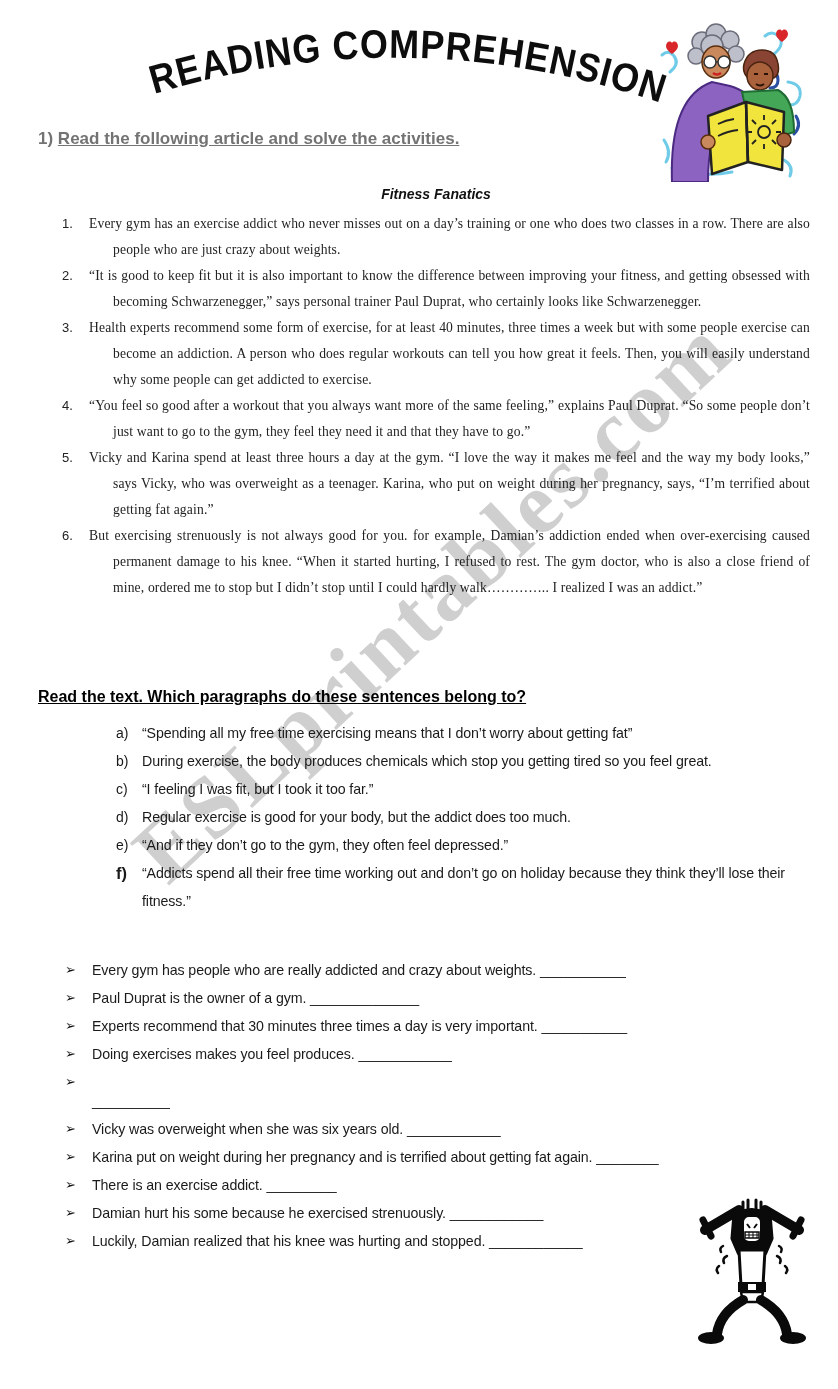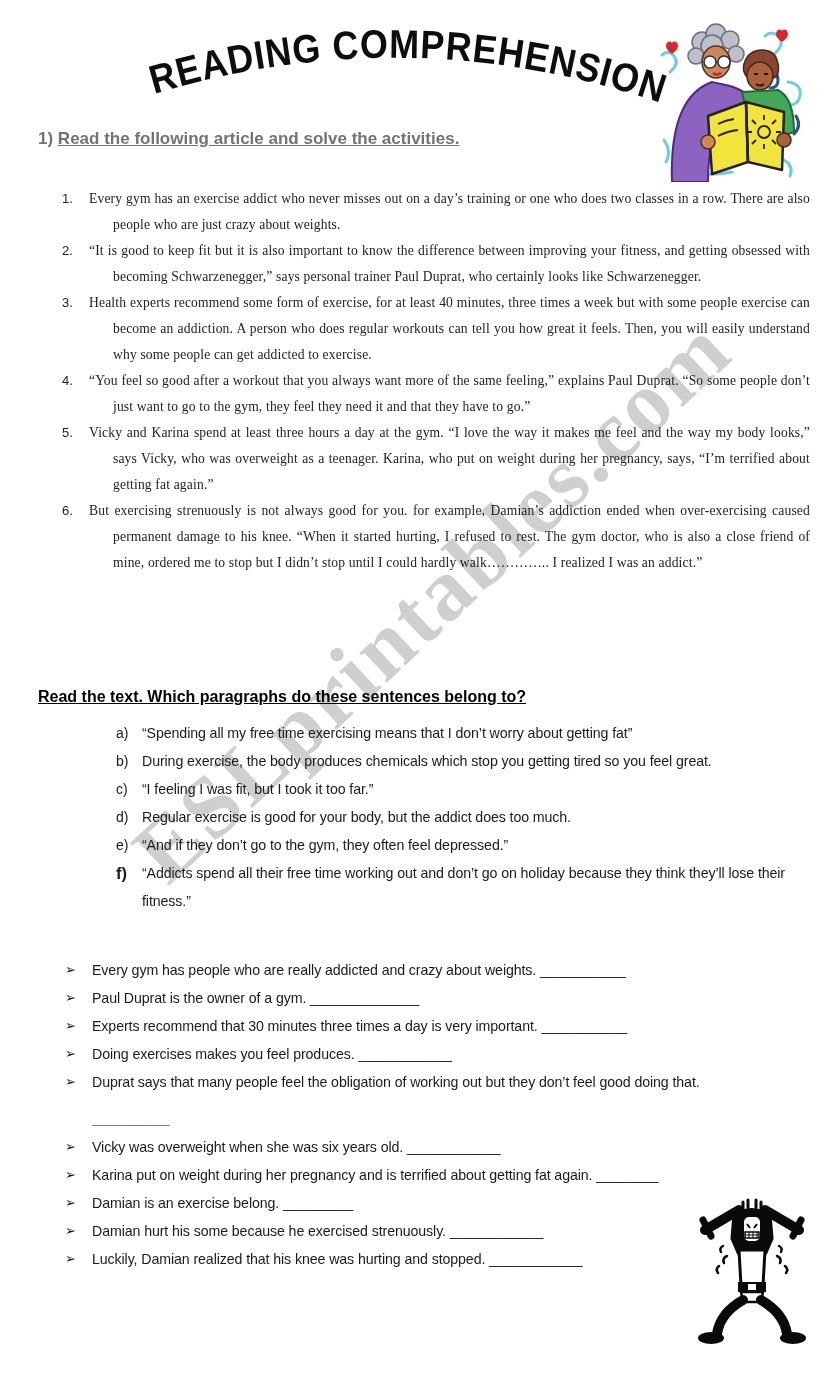--- a/index.html
+++ b/index.html
@@ -48,21 +48,21 @@
   .mi-label { flex:none; width:26px; font-size:14px; line-height:28px; color:#1a1a1a; }
   .mi-label.big { font-weight:bold; font-size:16.5px; }
   .mi-text  { flex:1; font-size:14.2px; line-height:28px; letter-spacing:-0.1px; color:#1a1a1a; }
 
   
   .tf { position:absolute; left:38px; top:942px; width:772px; }
   .tf-list { margin-top:14px; }
   .tf-item { display:flex; margin-left:27px; }
   .tf-bullet { flex:none; width:27px; font-size:13px; line-height:28px; color:#111; }
   .tf-text { flex:1; font-size:14.2px; line-height:28px; letter-spacing:-0.1px; color:#1a1a1a; max-width:700px; }
-  .tf-blank { display:block; margin-top:9px;font-weight:bold; }
+  .tf-blank { display:block; margin-top:19px; }
   .tf-blank:empty { display:none; }
 </style>
 </head>
 <body>
 
 <div class="page">
 
   <div class="watermark">ESLprintables.com</div>
 
   <div class="content">
@@ -130,20 +130,21 @@
       <circle cx="52" cy="122" r="7" fill="#c9895c" stroke="#5a2d0c" stroke-width="1.5"></circle>
       <circle cx="128" cy="120" r="7" fill="#a9623c" stroke="#4a2410" stroke-width="1.5"></circle>
     </svg>
 
     <div class="task1">
       <span>1)</span>
       <span class="u">Read the following article and solve the activities.</span>
     </div>
 
     <div class="article">
+      <div class="article-title">Fitness Fanatics</div>
 
       <div class="para">
         <div class="para-num">1.</div>
         <div class="para-text">Every gym has an exercise addict who never misses out on a day’s training or one who does two classes in a row. There are also people who are just crazy about weights.</div>
       </div>
       <div class="para">
         <div class="para-num">2.</div>
         <div class="para-text">“It is good to keep fit but it is also important to know the difference between improving your fitness, and getting obsessed with becoming Schwarzenegger,” says personal trainer Paul Duprat, who certainly looks like Schwarzenegger.</div>
       </div>
       <div class="para">
@@ -207,33 +208,33 @@
         <div class="tf-item">
           <div class="tf-bullet">➢</div>
           <div class="tf-text"><span>Experts recommend that 30 minutes three times a day is very important. ___________</span></div>
         </div>
         <div class="tf-item">
           <div class="tf-bullet">➢</div>
           <div class="tf-text"><span>Doing exercises makes you feel produces. ____________</span></div>
         </div>
         <div class="tf-item">
           <div class="tf-bullet">➢</div>
-          <div class="tf-text"><span>Duprat says that many people feel the obligation of working out but they don’t feel good doing that.</span><span class="tf-blank">__________</span></div>
+          <div class="tf-text"><span class="tf-blank">__________</span></div>
         </div>
         <div class="tf-item">
           <div class="tf-bullet">➢</div>
           <div class="tf-text"><span>Vicky was overweight when she was six years old. ____________</span></div>
         </div>
         <div class="tf-item">
           <div class="tf-bullet">➢</div>
           <div class="tf-text"><span>Karina put on weight during her pregnancy and is terrified about getting fat again. ________</span></div>
         </div>
         <div class="tf-item">
           <div class="tf-bullet">➢</div>
-          <div class="tf-text"><span>Damian is an exercise belong. _________</span></div>
+          <div class="tf-text"><span>There is an exercise addict. _________</span></div>
         </div>
         <div class="tf-item">
           <div class="tf-bullet">➢</div>
           <div class="tf-text"><span>Damian hurt his some because he exercised strenuously. ____________</span></div>
         </div>
         <div class="tf-item">
           <div class="tf-bullet">➢</div>
           <div class="tf-text"><span>Luckily, Damian realized that his knee was hurting and stopped. ____________</span></div>
         </div>
 

